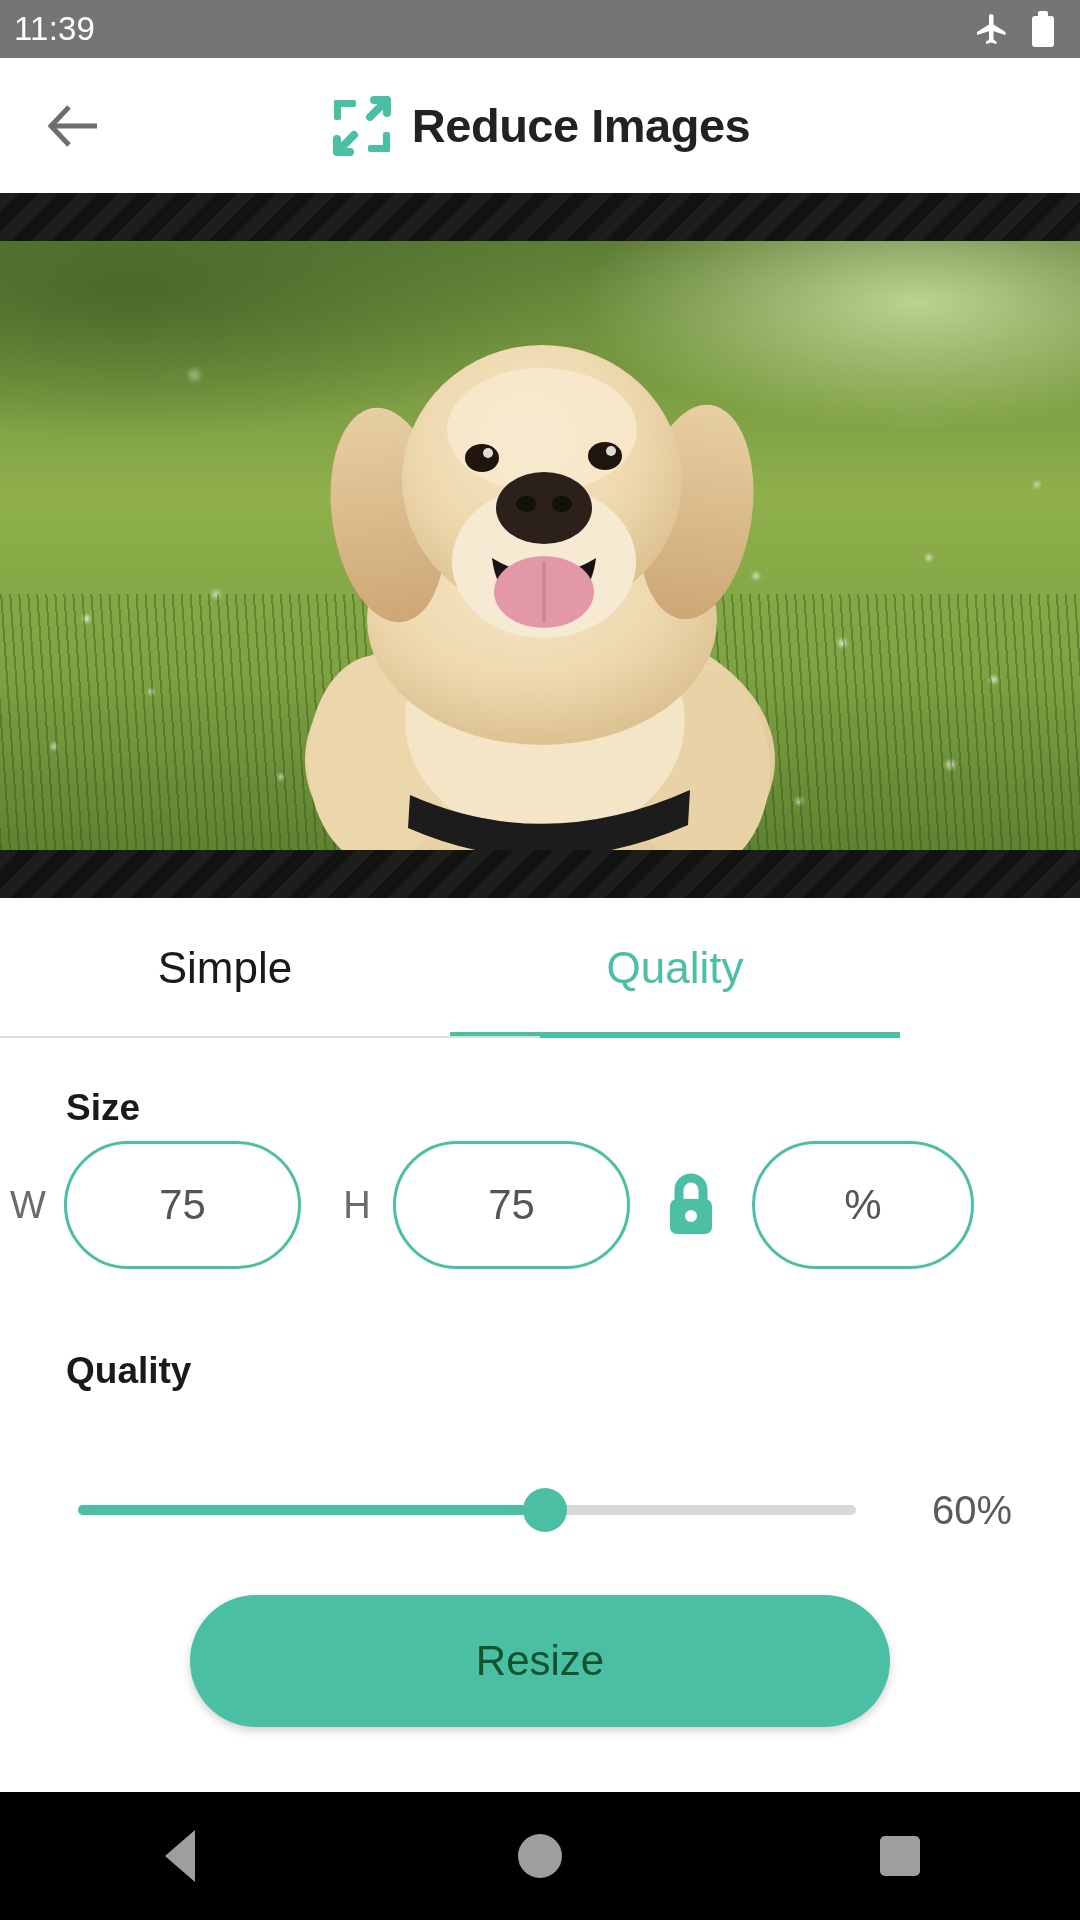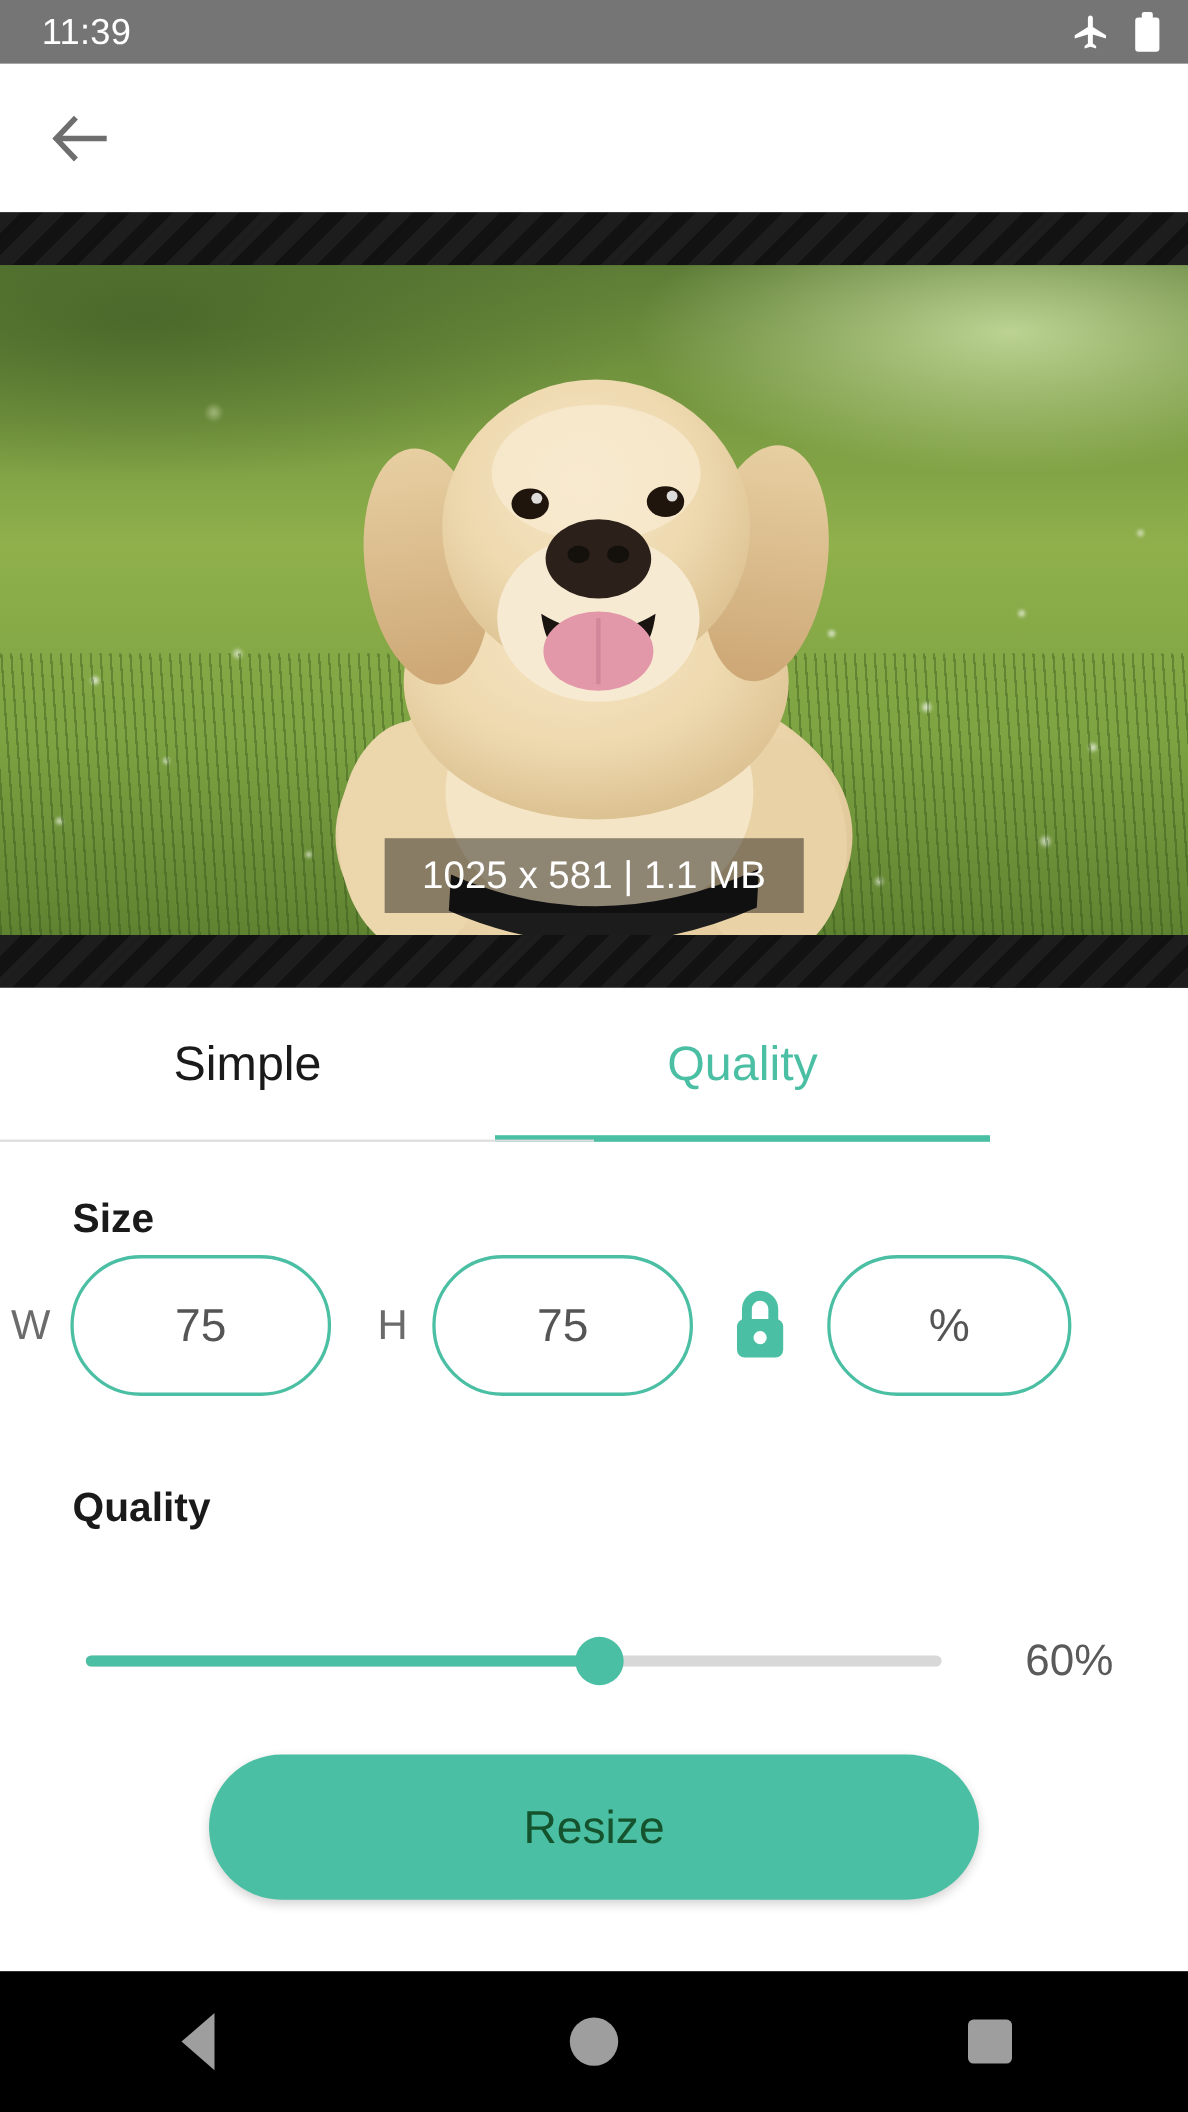--- a/index.html
+++ b/index.html
@@ -8,21 +8,21 @@
     font-family:"Liberation Sans", sans-serif;
     background:#ffffff;
     overflow:hidden;
     position:relative;
   }
 
   
   .status-bar{
     position:absolute; top:0; left:0; width:1080px; height:58px;
     background:#757575; display:flex; align-items:center;
-    padding:0 26px 0 38px;
+    padding:0 26px 0 14px;
   }
   .status-time{ color:#ffffff; font-size:33px; letter-spacing:0.2px; }
   .status-right{ margin-left:auto; display:flex; align-items:center; gap:22px; }
   .icon-airplane{ width:36px; height:36px; display:block; }
   .icon-battery{ width:22px; height:36px; position:relative; }
   .icon-battery .bat-body{
     position:absolute; left:0; bottom:0; width:22px; height:31px;
     background:#ffffff; border-radius:3px;
   }
   .icon-battery .bat-cap{
@@ -219,20 +219,33 @@
   </div>
 </div>
 
 <div class="app-bar">
   <div class="back-btn">
     <svg width="58" height="46" viewBox="0 0 58 46" aria-hidden="true">
       <path d="M24 4 L6 23 L24 42" fill="none" stroke="#6e6e6e" stroke-width="5"></path>
       <line x1="6" y1="23" x2="52" y2="23" stroke="#6e6e6e" stroke-width="5"></line>
     </svg>
   </div>
+  <div class="brand">
+    <svg class="brand-logo" viewBox="0 0 64 64" aria-hidden="true">
+      <g fill="#4bbfa3">
+        <rect x="4" y="6" width="22" height="7" rx="2"></rect>
+        <rect x="4" y="6" width="7" height="20" rx="2"></rect>
+        <rect x="38" y="51" width="22" height="7" rx="2"></rect>
+        <rect x="53" y="38" width="7" height="20" rx="2"></rect>
+        <path d="M57 6 L40 23 M57 6 L57 19 M57 6 L44 6" stroke="#4bbfa3" stroke-width="8" stroke-linecap="round" fill="none"></path>
+        <path d="M7 58 L24 41 M7 58 L7 45 M7 58 L20 58" stroke="#4bbfa3" stroke-width="8" stroke-linecap="round" fill="none"></path>
+      </g>
+    </svg>
+    <span class="brand-text">Reduce Images</span>
+  </div>
 </div>
 
 <div class="preview">
   <div class="stripes top"></div>
   <div class="photo">
     <div class="blur-bokeh"></div>
     <div class="grass-blades"></div>
     <svg class="dog" viewBox="0 0 560 560" aria-hidden="true">
       <defs>
         <radialGradient id="furG" cx="45%" cy="35%" r="70%">
@@ -271,21 +284,20 @@
       <ellipse cx="284" cy="272" rx="92" ry="76" fill="#f7ead2"></ellipse>
 
       <ellipse cx="284" cy="218" rx="48" ry="36" fill="#2b211a"></ellipse>
       <ellipse cx="266" cy="214" rx="10" ry="8" fill="#14100c"></ellipse>
       <ellipse cx="302" cy="214" rx="10" ry="8" fill="#14100c"></ellipse>
 
       <path d="M232 268 Q284 300 336 268 Q330 318 284 322 Q238 318 232 268 Z" fill="#1a1410"></path>
       <ellipse cx="284" cy="302" rx="50" ry="36" fill="#e398a9"></ellipse>
       <path d="M284 272 L284 332" stroke="#d1879a" stroke-width="4"></path>
     </svg>
-    <div class="caption">1025 x 581 | 1.1 MB</div>
   </div>
   <div class="stripes bottom"></div>
 </div>
 
 <div class="tabs">
   <div class="tab inactive">
     <span>Simple</span>
   </div>
   <div class="tab active">
     <span>Quality</span>

